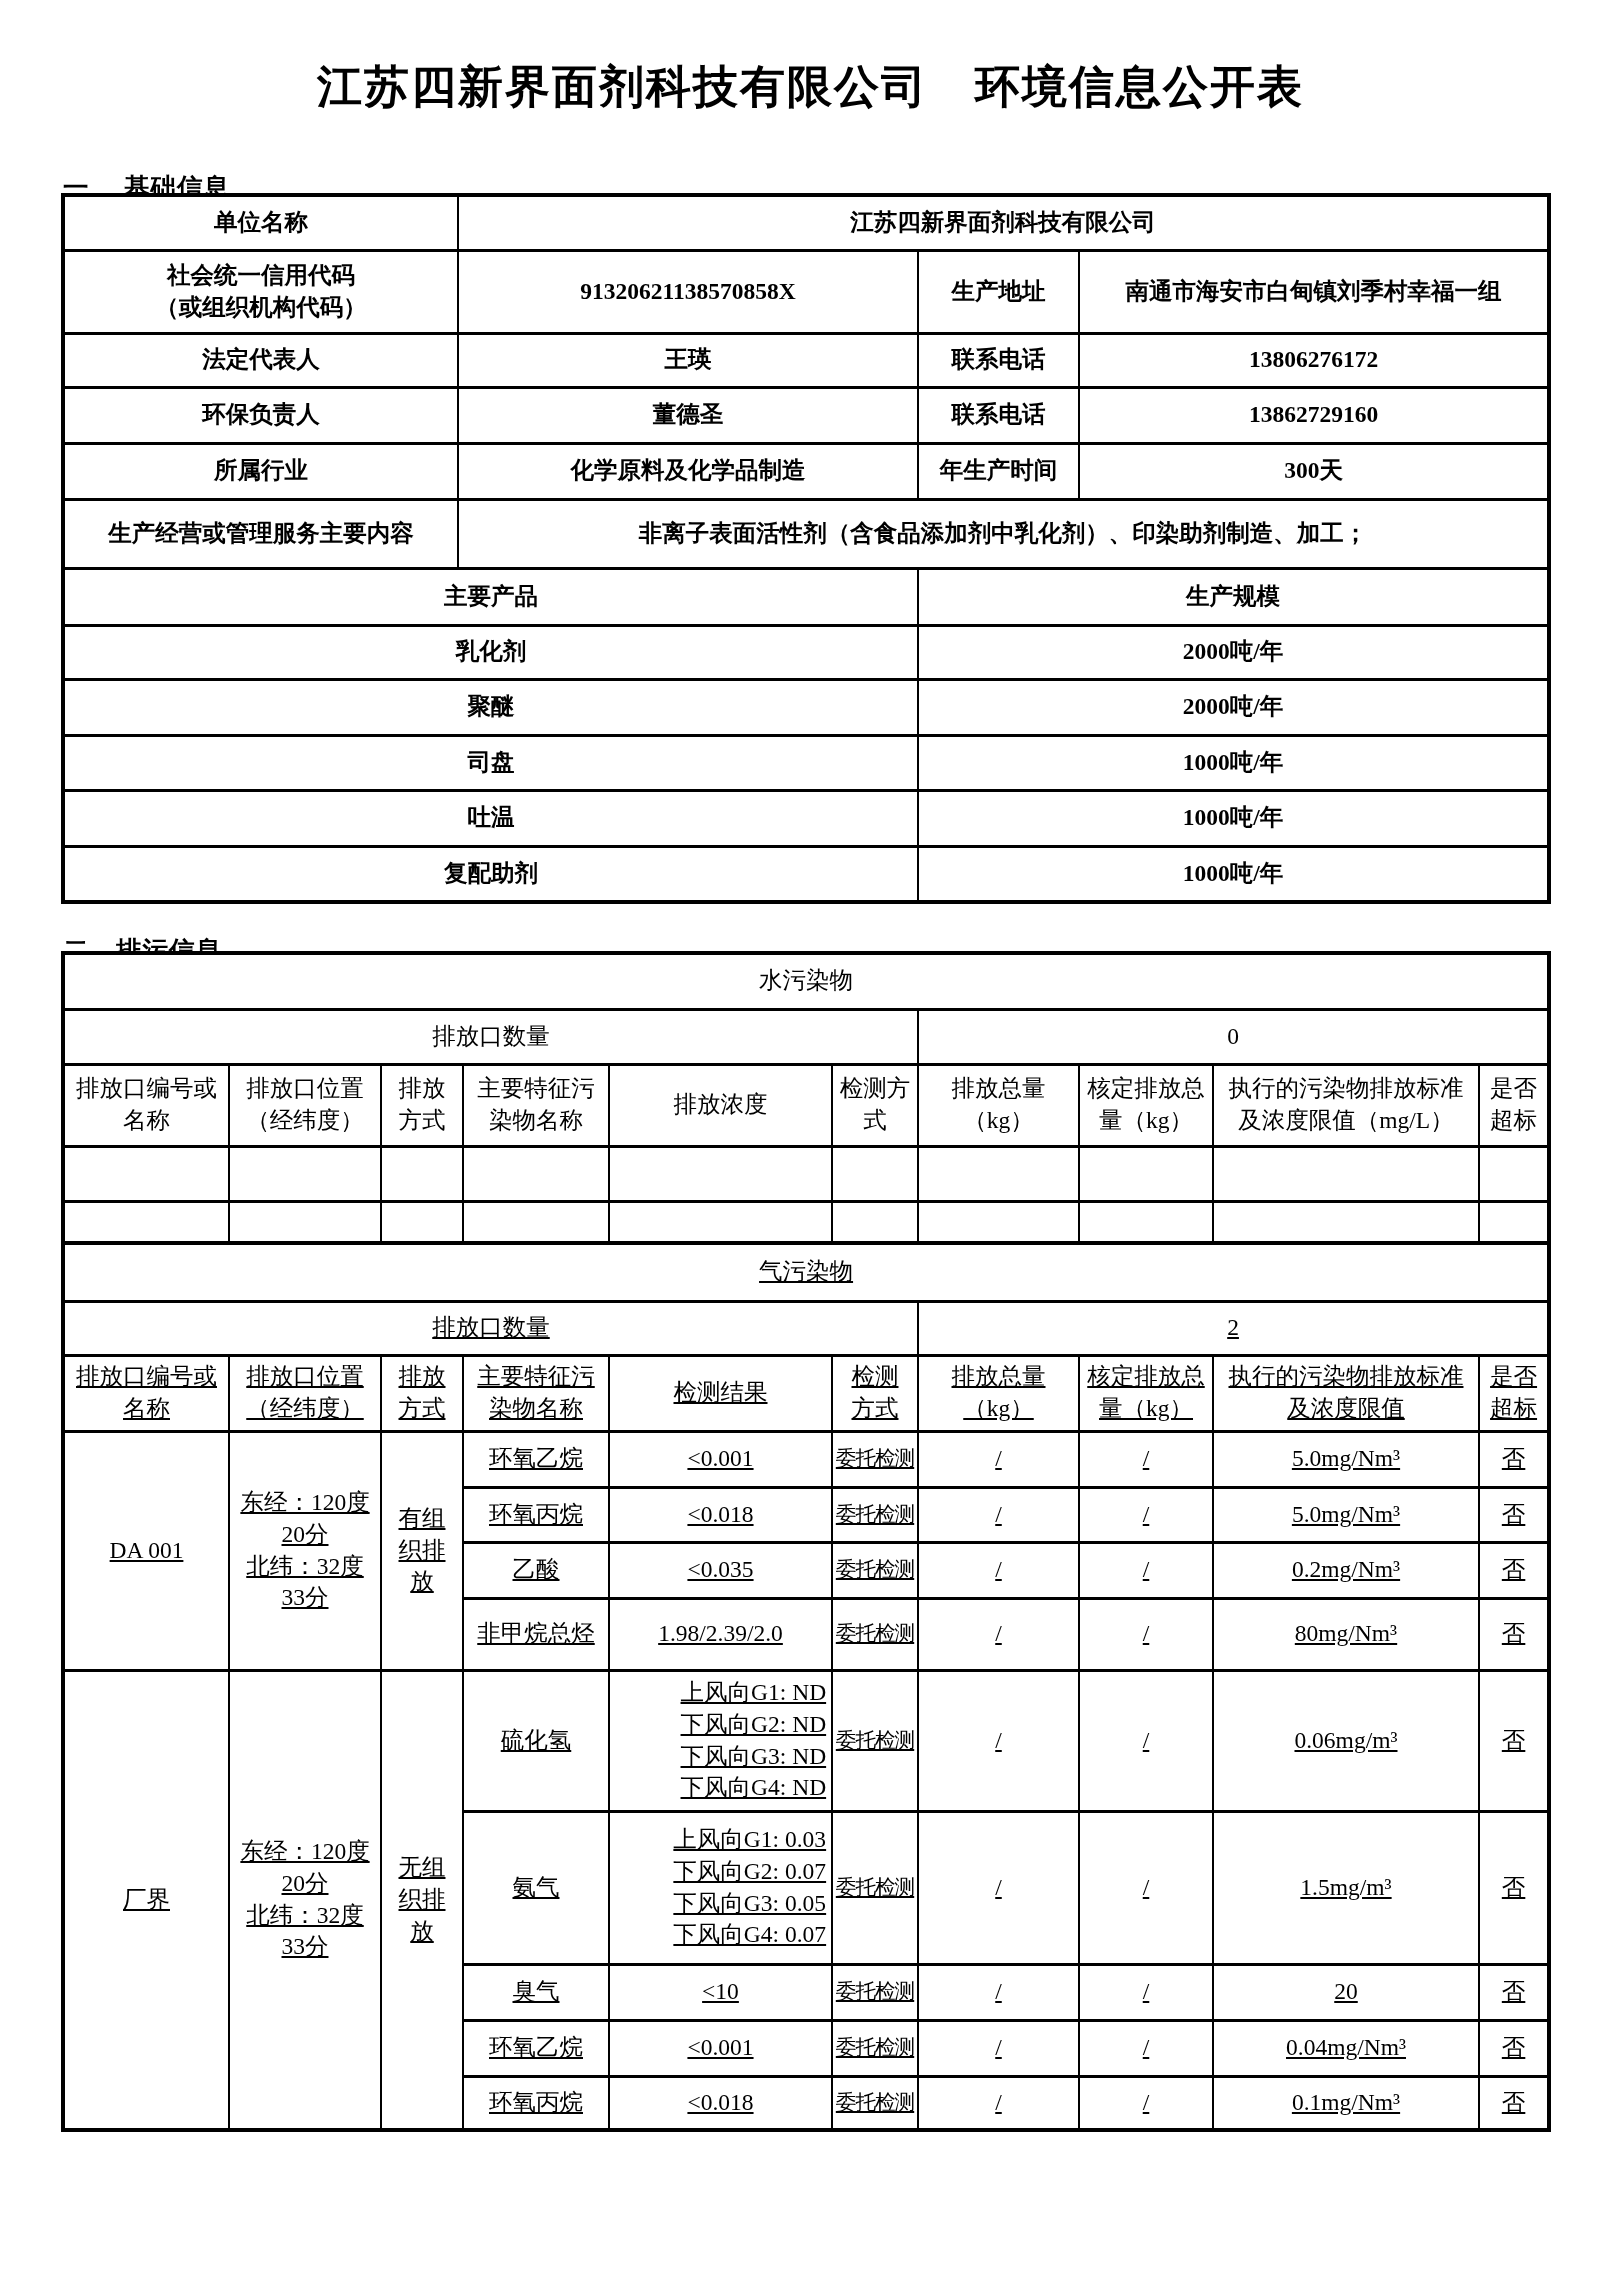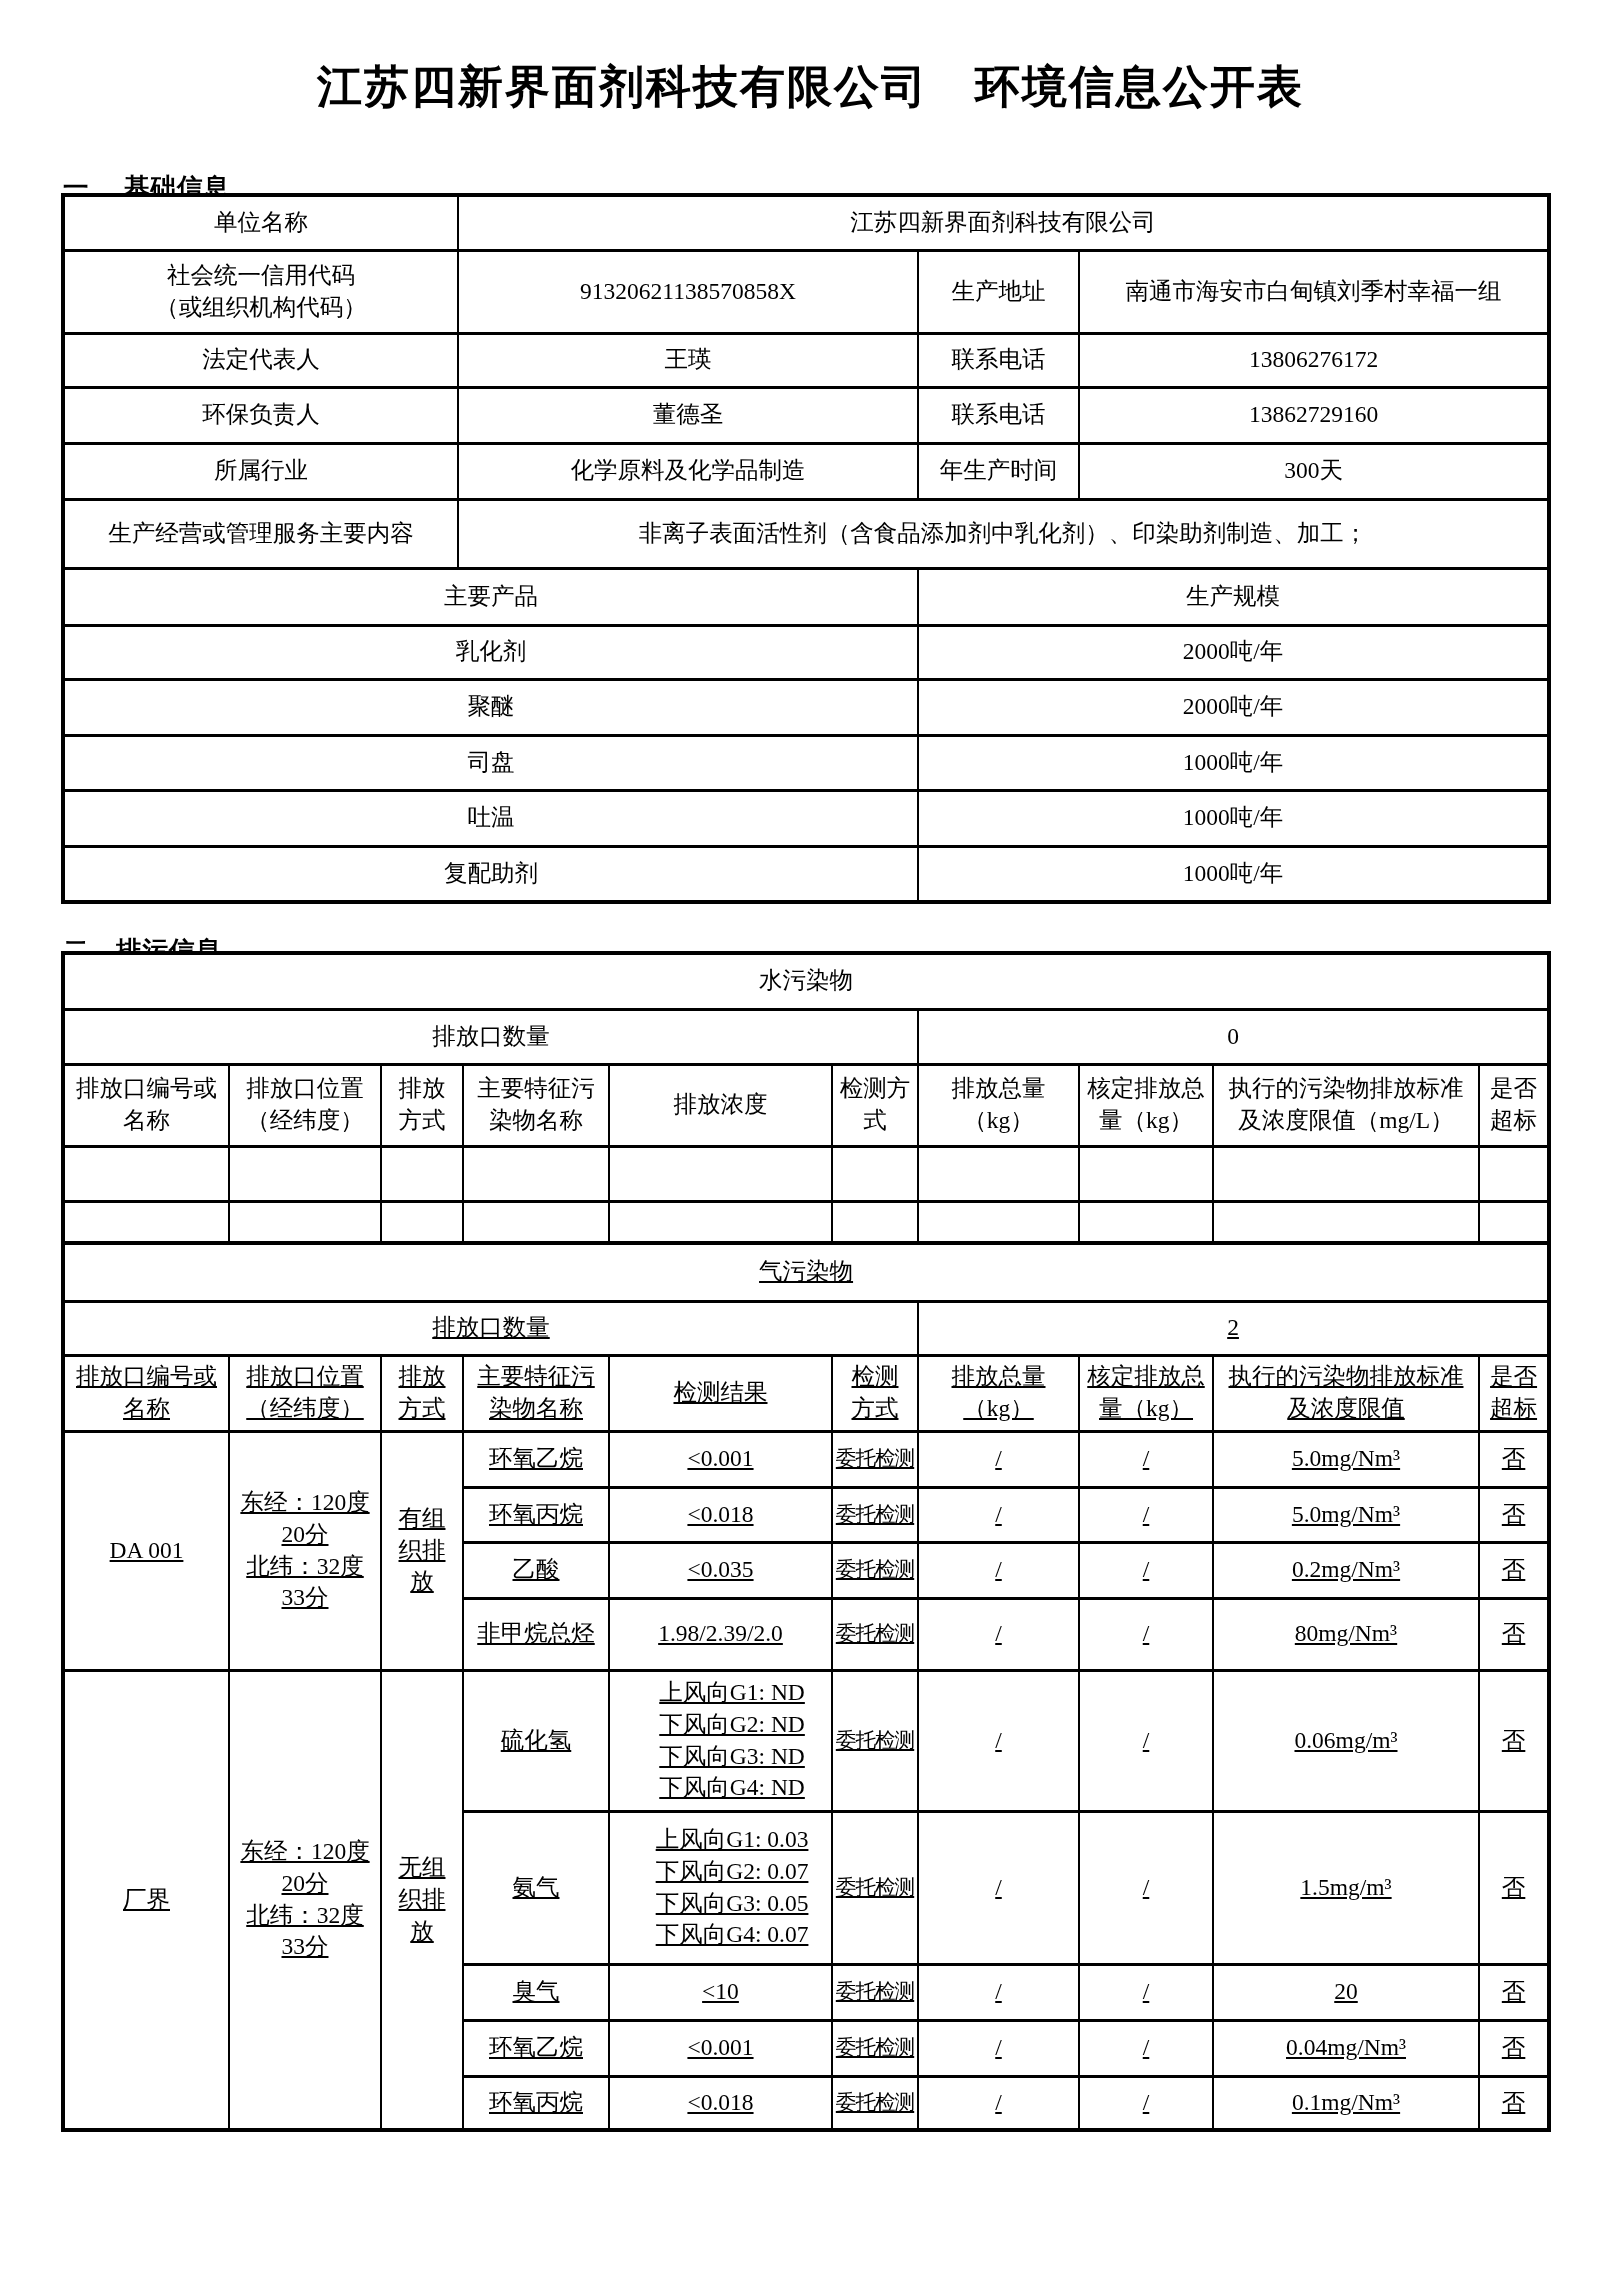--- a/index.html
+++ b/index.html
@@ -20,33 +20,33 @@
     font-weight:bold; font-size:25.5px; letter-spacing:1px;margin-top:24px;
   }
   #section1 { top:146px; }
   #section2 { top:909px; }
 
   table.sheet {
     position:absolute; left:61px;
     border-collapse:collapse; table-layout:fixed;
     border:4.9px solid #000; background:#fff;
   }
-  #basic-table { top:193px; width:1486px; }
+  #basic-table { top:193px; width:1486px;font-weight:bold; }
   #water-table { top:951px; width:1486px; }
   #air-table   { top:1241px; width:1486px;text-decoration:underline; }
 
   td {
     border:2.9px solid #000;
     border-top-width:3.9px; border-bottom-width:3.9px;
     text-align:center; vertical-align:middle;
     font-size:23.5px; line-height:1.35;
     white-space:pre-line; padding:0 4.9px; overflow:hidden;
   }
   td.method { font-size:20.6px; white-space:nowrap; padding:4px 1px; letter-spacing:-1px; }
-  td.result-left { text-align:center; padding-left:28px; }
+  td.result-left { text-align:right; padding-left:28px; }
 </style>
 </head>
 <body>
 
 <div class="doc-title">江苏四新界面剂科技有限公司　环境信息公开表</div>
 <div class="section-heading" id="section1">一、 基础信息</div>
 
 <table class="sheet" id="basic-table">
   <colgroup>
       <col style="width:395px">

